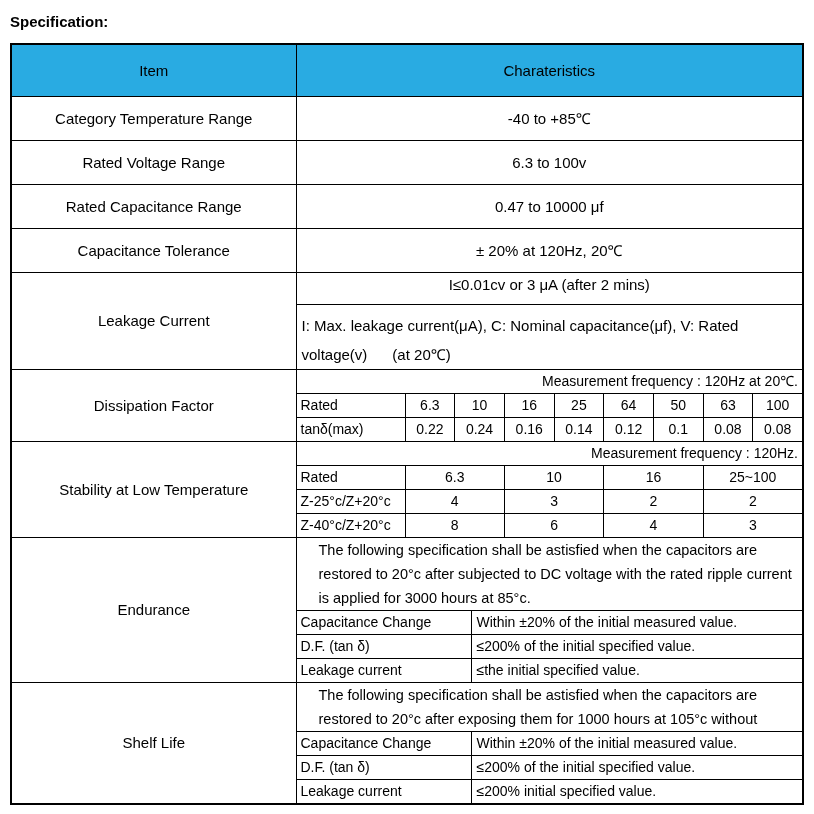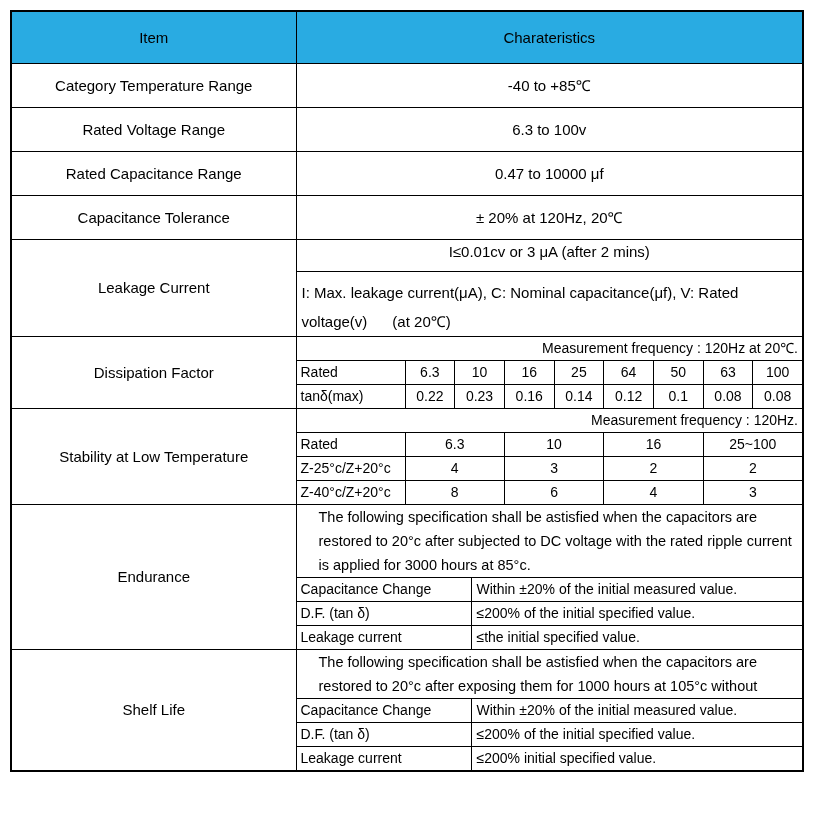--- a/index.html
+++ b/index.html
@@ -52,20 +52,21 @@
 
   .desc-line { height:24px; line-height:24px; padding-left:22px; font-size:14.5px; white-space:nowrap; overflow:hidden; }
 
   .kv .cell.key { width:174px; flex:none; text-align:left; padding-left:4px; }
   .kv .cell.val { flex:1; text-align:left; padding-left:5px; }
 </style>
 </head>
 <body>
 
 <div class="page">
+  <div class="doc-title">Specification:</div>
 
   <table class="spec">
     <colgroup>
         <col class="col-item">
         <col>
       </colgroup>
     <tbody>
 
       <tr class="header-row">
         <td>Item</td>
@@ -114,21 +115,21 @@
             <div class="cell flex1">16</div>
             <div class="cell flex1">25</div>
             <div class="cell flex1">64</div>
             <div class="cell flex1">50</div>
             <div class="cell flex1">63</div>
             <div class="cell flex1">100</div>
           </div>
           <div class="grid-row">
             <div class="cell w-label">tanδ(max)</div>
             <div class="cell flex1">0.22</div>
-            <div class="cell flex1">0.23</div>
+            <div class="cell flex1">0.24</div>
             <div class="cell flex1">0.16</div>
             <div class="cell flex1">0.14</div>
             <div class="cell flex1">0.12</div>
             <div class="cell flex1">0.1</div>
             <div class="cell flex1">0.08</div>
             <div class="cell flex1">0.08</div>
           </div>
         </td>
       </tr>
 

